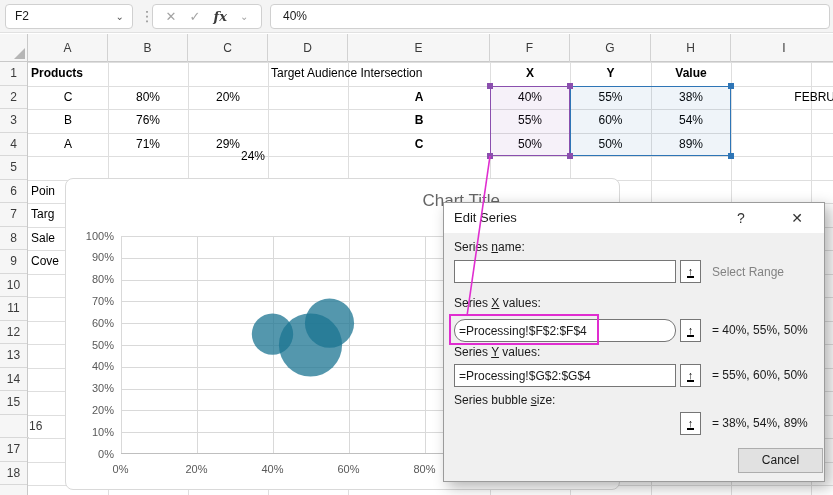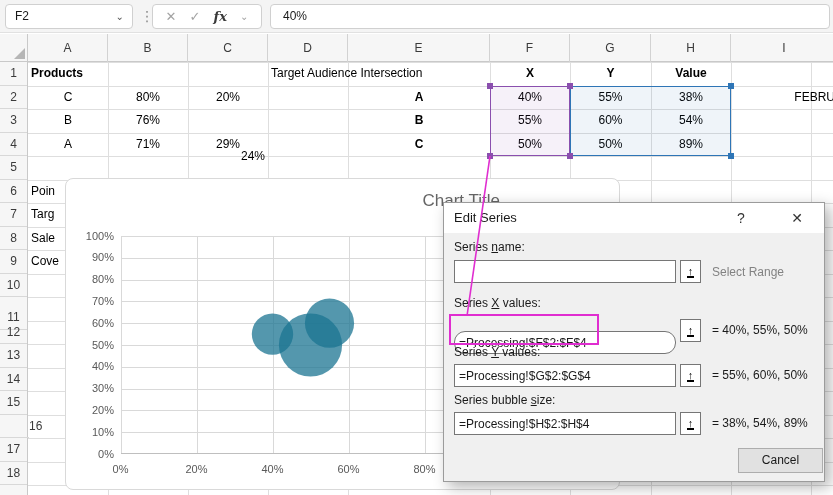--- a/index.html
+++ b/index.html
@@ -115,21 +115,21 @@
         <div class="row-h" style="top: 0px; height: 23.5px; line-height: 23.5px;">1</div>
         <div class="row-h" style="top: 23.5px; height: 23.5px; line-height: 23.5px;">2</div>
         <div class="row-h" style="top: 47px; height: 23.5px; line-height: 23.5px;">3</div>
         <div class="row-h" style="top: 70.5px; height: 23.5px; line-height: 23.5px;">4</div>
         <div class="row-h" style="top: 94px; height: 23.5px; line-height: 23.5px;">5</div>
         <div class="row-h" style="top: 117.5px; height: 23.5px; line-height: 23.5px;">6</div>
         <div class="row-h" style="top: 141px; height: 23.5px; line-height: 23.5px;">7</div>
         <div class="row-h" style="top: 164.5px; height: 23.5px; line-height: 23.5px;">8</div>
         <div class="row-h" style="top: 188px; height: 23.5px; line-height: 23.5px;">9</div>
         <div class="row-h" style="top: 211.5px; height: 23.5px; line-height: 23.5px;">10</div>
-        <div class="row-h" style="top: 244px; height: 23.5px; line-height: 23.5px;">11</div>
+        <div class="row-h" style="top: 235px; height: 23.5px; line-height: 23.5px;">11</div>
         <div class="row-h" style="top: 258.5px; height: 23.5px; line-height: 23.5px;">12</div>
         <div class="row-h" style="top: 282px; height: 23.5px; line-height: 23.5px;">13</div>
         <div class="row-h" style="top: 305.5px; height: 23.5px; line-height: 23.5px;">14</div>
         <div class="row-h" style="top: 329px; height: 23.5px; line-height: 23.5px;">15</div>
         <div class="row-h" style="top: 352.5px; height: 23.5px; line-height: 23.5px; padding-left: 29px;">16</div>
         <div class="row-h" style="top: 376px; height: 23.5px; line-height: 23.5px;">17</div>
         <div class="row-h" style="top: 399.5px; height: 23.5px; line-height: 23.5px;">18</div>
       </div>
     <div id="hgrid" class="abs"></div>
     <div id="vlines">
@@ -226,35 +226,34 @@
     <div class="dlg-cap-btn" style="left:342px">✕</div>
 
     <div class="dlg-label" style="top:37px"><span>Series </span><span class="ak">n</span><span>ame:</span></div>
     <input class="dlg-input" style="top: 57px;" value="">
     <div class="range-btn" style="top:57px">
         <span class="arr">↑</span>
       </div>
     <div class="side-text hint" style="top:62px">Select Range</div>
 
     <div class="dlg-label" style="top:93px"><span>Series </span><span class="ak">X</span><span> values:</span></div>
-    <input class="dlg-input" style="top: 128px; border-radius: 11px;" value="=Processing!$F$2:$F$4">
+    <input class="dlg-input" style="top: 116px; border-radius: 11px;" value="=Processing!$F$2:$F$4">
     <div class="range-btn" style="top:116px">
         <span class="arr">↑</span>
       </div>
     <div class="side-text" style="top:120px">= 40%, 55%, 50%</div>
 
     <div class="dlg-label" style="top:142px"><span>Series </span><span class="ak">Y</span><span> values:</span></div>
     <input class="dlg-input" style="top: 161px;" value="=Processing!$G$2:$G$4">
     <div class="range-btn" style="top:161px">
         <span class="arr">↑</span>
       </div>
     <div class="side-text" style="top:165px">= 55%, 60%, 50%</div>
 
     <div class="dlg-label" style="top:190px"><span>Series bubble </span><span class="ak">s</span><span>ize:</span></div>
-    <input class="dlg-input" style="top: 209px;" value="=Processing!$H$2:$H$4">
     <div class="range-btn" style="top:209px">
         <span class="arr">↑</span>
       </div>
     <div class="side-text" style="top:213px">= 38%, 54%, 89%</div>
 
     <div id="cancel-btn" class="dlg-btn">Cancel</div>
   </div>
 
   <svg id="leader-svg" class="abs">
     <line x1="490" y1="156" x2="467" y2="316" stroke="#e02dd0" stroke-width="1.6"></line>

